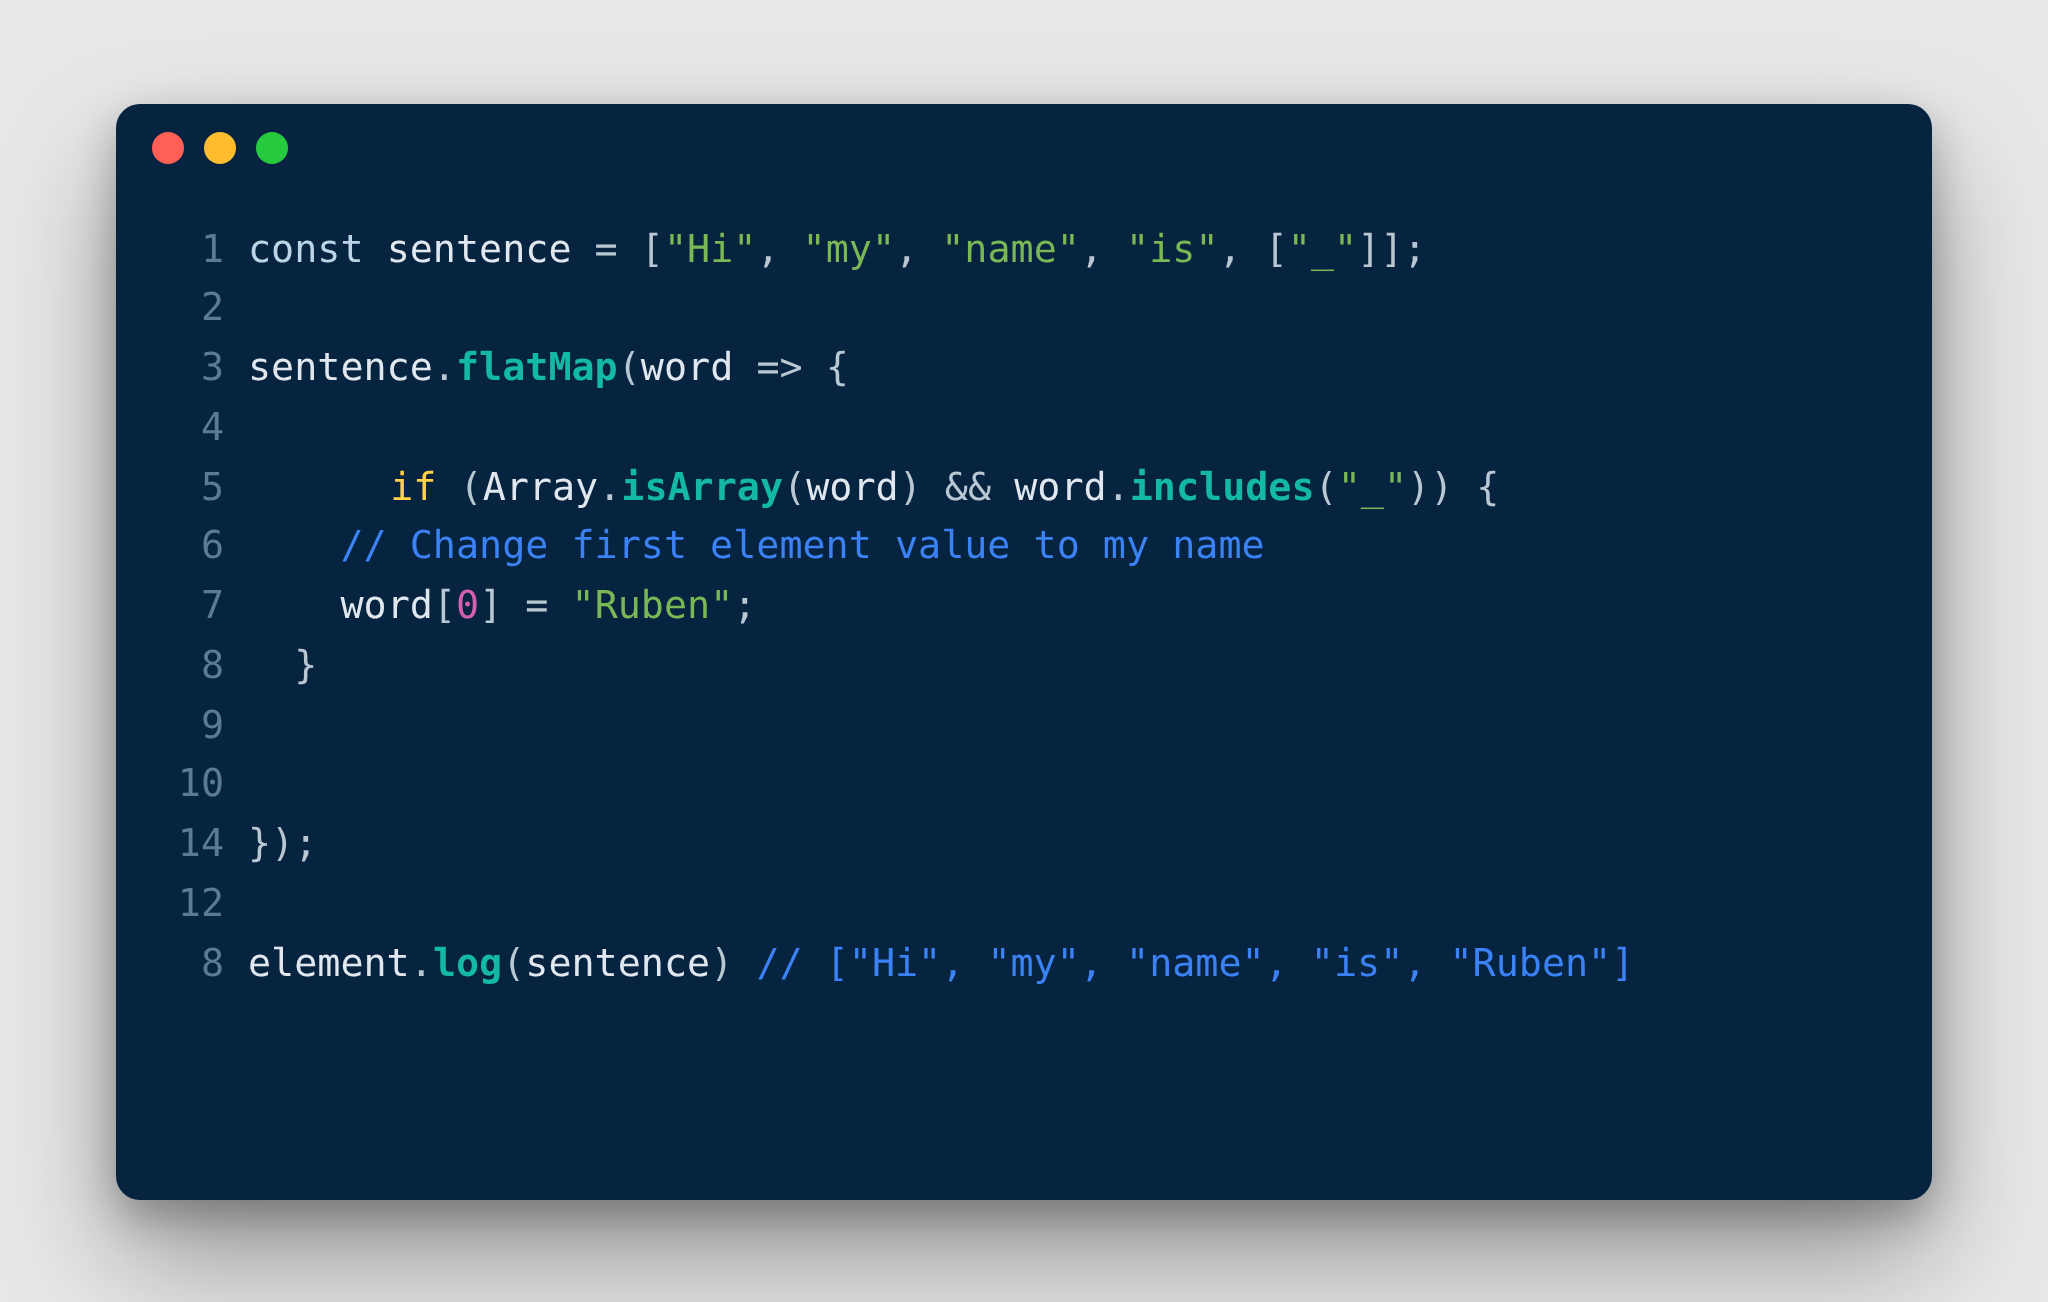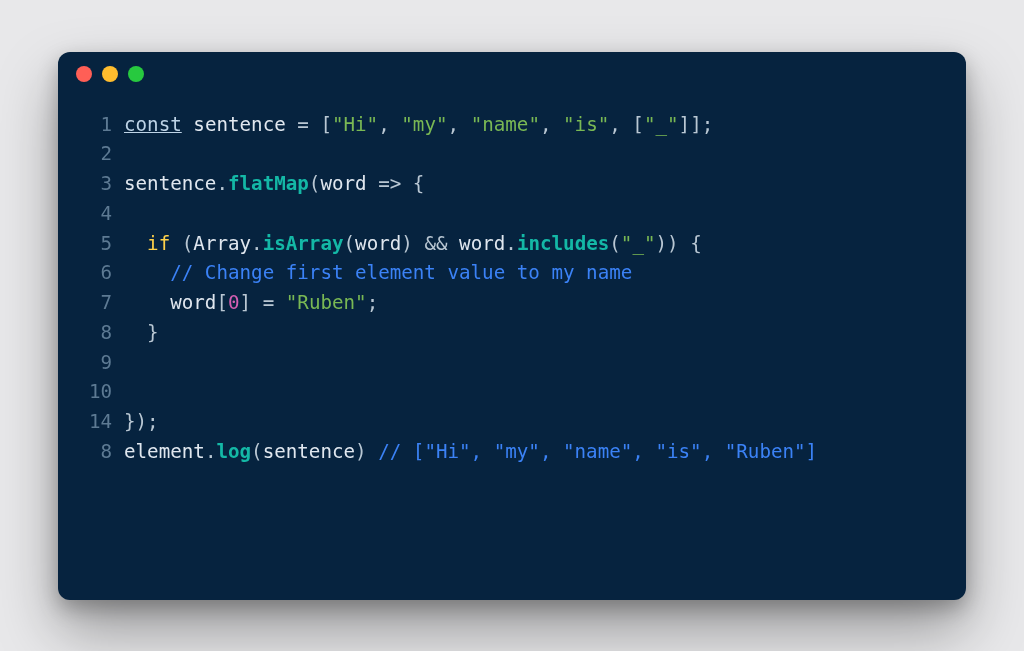--- a/index.html
+++ b/index.html
@@ -49,27 +49,27 @@
   }
   .lineno {
     width: 34px;
     text-align: right;
     color: #5d7a93;
     margin-right: 12px;
     user-select: none;
   }
   .codetext { color: #b9c7d3; }
   
-  .kw   { color: #bdd3e6; text-decoration: underline; }
+  .kw   { color: #bdd3e6; }
   .ident{ color: #e0e7ef; }
   .punct{ color: #b9c7d3; }
   .str  { color: #79b854; }
   .num  { color: #d45fb2; }
   .call { color: #14b8a6; font-weight: bold; }
-  .ret  { color: #ffd24a; }
+  .ret  { color: #ffd24a; margin-left: 48px; }
   .comm { color: #3b82f6; }
   .op   { color: #b9c7d3; }
 </style>
 </head>
 <body>
 
 <div class="window">
   <div class="titlebar">
     <div class="tl-dot red"></div>
     <div class="tl-dot yellow"></div>
@@ -80,15 +80,16 @@
       <div class="line"><span class="lineno">2</span><span class="codetext"></span></div>
       <div class="line"><span class="lineno">3</span><span class="codetext"><span class="ident">sentence</span><span class="punct">.</span><span class="call">flatMap</span><span class="punct">(</span><span class="ident">word</span><span class="punct"> =&gt; {</span></span></div>
       <div class="line"><span class="lineno">4</span><span class="codetext"></span></div>
       <div class="line"><span class="lineno">5</span><span class="codetext"><span class="punct">  </span><span class="ret">if</span><span class="punct"> (</span><span class="ident">Array</span><span class="punct">.</span><span class="call">isArray</span><span class="punct">(</span><span class="ident">word</span><span class="punct">) </span><span class="op">&amp;&amp;</span><span class="punct"> </span><span class="ident">word</span><span class="punct">.</span><span class="call">includes</span><span class="punct">(</span><span class="str">"_"</span><span class="punct">)) {</span></span></div>
       <div class="line"><span class="lineno">6</span><span class="codetext"><span class="punct">    </span><span class="comm">// Change first element value to my name</span></span></div>
       <div class="line"><span class="lineno">7</span><span class="codetext"><span class="punct">    </span><span class="ident">word</span><span class="punct">[</span><span class="num">0</span><span class="punct">] = </span><span class="str">"Ruben"</span><span class="punct">;</span></span></div>
       <div class="line"><span class="lineno">8</span><span class="codetext"><span class="punct">  }</span></span></div>
       <div class="line"><span class="lineno">9</span><span class="codetext"></span></div>
       <div class="line"><span class="lineno">10</span></div>
       <div class="line"><span class="lineno">14</span><span class="codetext"><span class="punct">});</span></span></div>
+      <div class="line"><span class="lineno">12</span><span class="codetext"></span></div>
       <div class="line"><span class="lineno">8</span><span class="codetext"><span class="ident">element</span><span class="punct">.</span><span class="call">log</span><span class="punct">(</span><span class="ident">sentence</span><span class="punct">) </span><span class="comm">// ["Hi", "my", "name", "is", "Ruben"]</span></span></div>
     </div>
 </div>
 
 </body></html>

